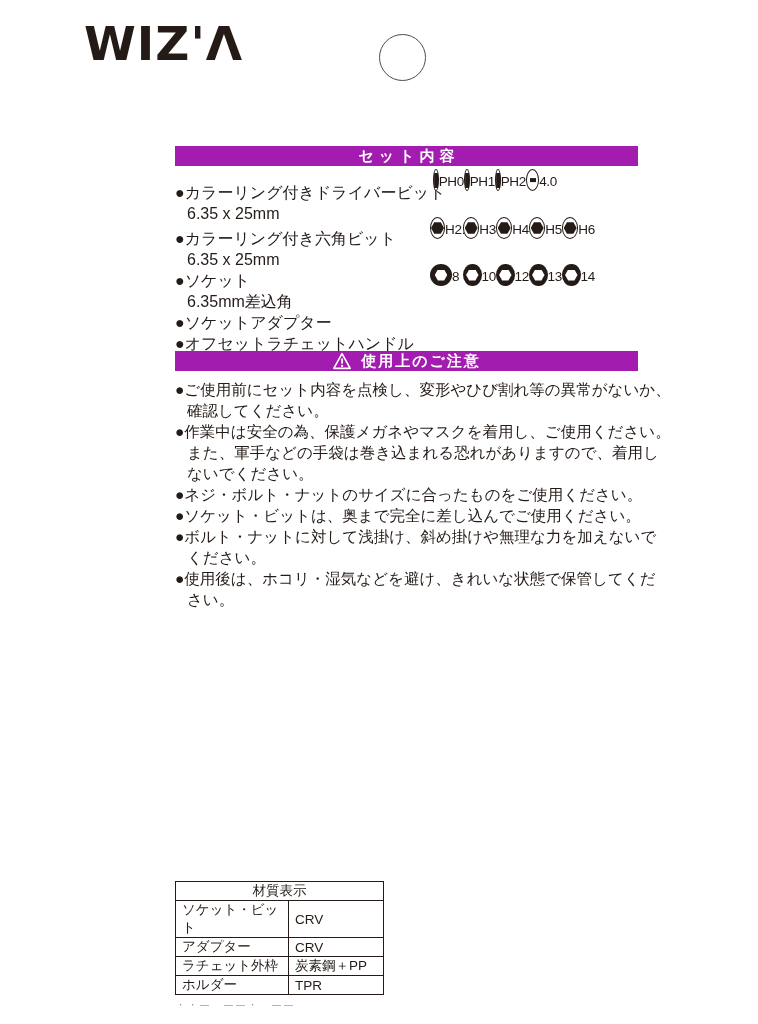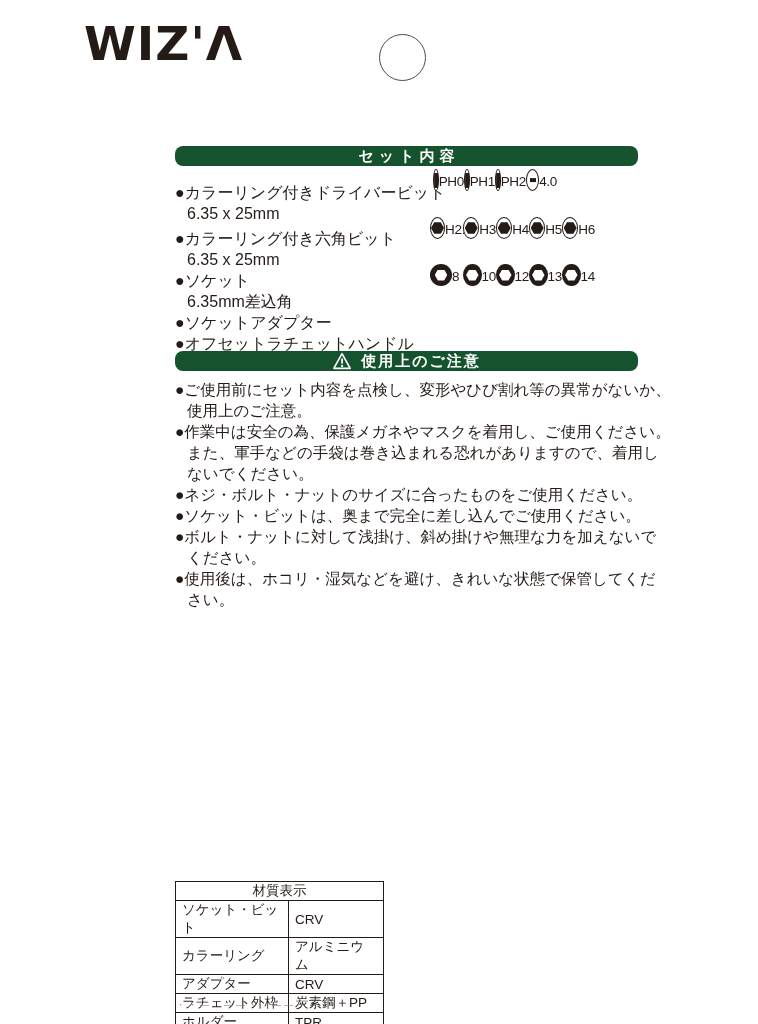--- a/index.html
+++ b/index.html
@@ -14,23 +14,23 @@
     font-family:"DejaVu Sans","Liberation Sans",sans-serif;
     font-size:47px; font-weight:bold; letter-spacing:1px; color:#241b17;
   }
   
   .hang-hole {
     position:absolute; left:379px; top:34px; width:45px; height:45px;
     border:1.5px solid #4c4c4c; border-radius:50%; background:#fff;
   }
   
   .bar {
-    background:#14532d; color:#ffffff; height:20px;
+    background:#a21caf; color:#ffffff; height:20px;
     display:flex; align-items:center; justify-content:center;
-    font-weight:bold; font-size:15px;border-radius:8px;
+    font-weight:bold; font-size:15px;
   }
   
   .set { position:absolute; left:175px; top:146px; width:463px; }
   .set .bar span { letter-spacing:5px; text-indent:5px; }
   .set-lines {
     margin-top:16px; font-size:16px; font-weight:500;
     line-height:21px; white-space:nowrap;
   }
   .sline.sub { padding-left:12px; }
   .sline.gap { margin-top:4px; }
@@ -205,21 +205,21 @@
       <svg width="20" height="18" viewBox="0 0 24 22">
         <path d="M12 2 L22 20 H2 Z" fill="none" stroke="#ffffff" stroke-width="2" stroke-linejoin="round"></path>
         <rect x="11" y="8" width="2.2" height="6.2" fill="#ffffff"></rect>
         <circle cx="12.1" cy="17" r="1.4" fill="#ffffff"></circle>
       </svg>
       <span>使用上のご注意</span>
     </div>
 
     <div class="warn-lines">
       <div class="wline">●ご使用前にセット内容を点検し、変形やひび割れ等の異常がないか、</div>
-      <div class="wline cont">使用上のご注意。</div>
+      <div class="wline cont">確認してください。</div>
       <div class="wline">●作業中は安全の為、保護メガネやマスクを着用し、ご使用ください。</div>
       <div class="wline cont">また、軍手などの手袋は巻き込まれる恐れがありますので、着用し</div>
       <div class="wline cont">ないでください。</div>
       <div class="wline">●ネジ・ボルト・ナットのサイズに合ったものをご使用ください。</div>
       <div class="wline">●ソケット・ビットは、奥まで完全に差し込んでご使用ください。</div>
       <div class="wline">●ボルト・ナットに対して浅掛け、斜め掛けや無理な力を加えないで</div>
       <div class="wline cont">ください。</div>
       <div class="wline">●使用後は、ホコリ・湿気などを避け、きれいな状態で保管してくだ</div>
       <div class="wline cont">さい。</div>
     </div>
@@ -230,24 +230,20 @@
       <tr>
         <th colspan="2">材質表示</th>
       </tr>
     </thead>
     <tbody>
       <tr>
         <td class="part">ソケット・ビット</td>
         <td class="mat">CRV</td>
       </tr>
       <tr>
-        <td class="part">カラーリング</td>
-        <td class="mat">アルミニウム</td>
-      </tr>
-      <tr>
         <td class="part">アダプター</td>
         <td class="mat">CRV</td>
       </tr>
       <tr>
         <td class="part">ラチェット外枠</td>
         <td class="mat">炭素鋼＋PP</td>
       </tr>
       <tr>
         <td class="part">ホルダー</td>
         <td class="mat">TPR</td>

